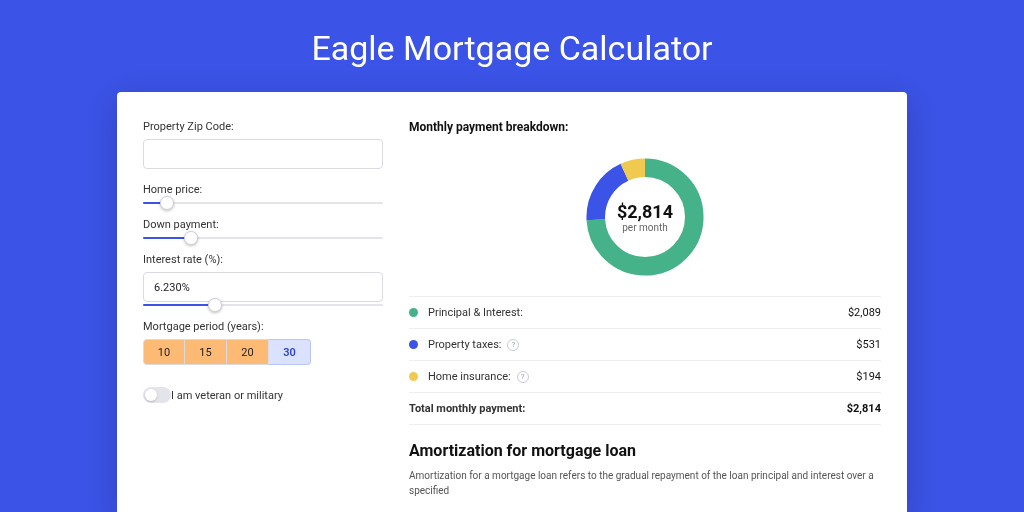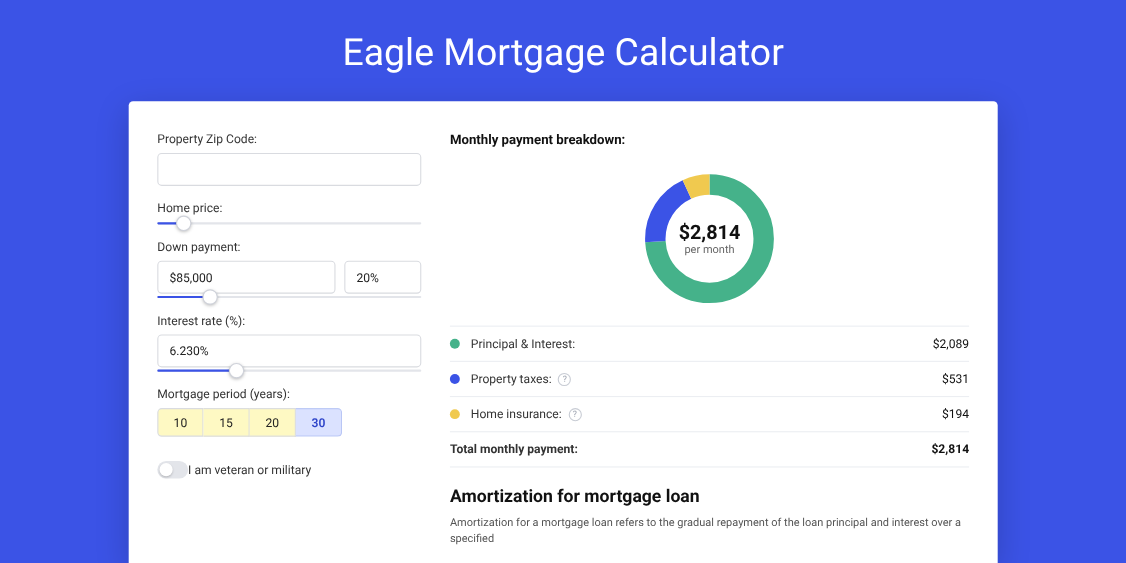--- a/index.html
+++ b/index.html
@@ -12,21 +12,21 @@
   .label:first-child{margin-top:0}
   .input{width:100%;height:30px;border:1px solid #d9dbe0;border-radius:4px;padding:0 10px;font-size:11px;color:#222}
   .input::placeholder{color:#888}
   .row{display:flex;gap:8px}
   .row .input:first-child{flex:1}
   .row .input:last-child{width:70px;flex:0 0 70px}
   .slider-track{position:relative;height:2px;background:#e3e5ea;margin-top:2px;border-radius:2px}
   .slider-fill{position:absolute;left:0;top:0;height:100%;background:#3b53e6;border-radius:2px}
   .slider-thumb{position:absolute;top:50%;width:14px;height:14px;border-radius:50%;background:#fff;border:1px solid #cfd2da;box-shadow:0 1px 3px rgba(0,0,0,.25);transform:translate(-50%,-50%)}
   .seg{display:flex;gap:0;margin-top:2px}
-  .seg button{flex:0 0 auto;width:42px;height:26px;border:1px solid #d9dbe0;background:#fef9c3;font-size:11px;color:#222;cursor:pointer}
+  .seg button{flex:0 0 auto;width:42px;height:26px;border:1px solid #d9dbe0;background:#fdba74;font-size:11px;color:#222;cursor:pointer}
   .seg button:first-child{border-radius:4px 0 0 4px}
   .seg button:last-child{border-radius:0 4px 4px 0}
   .seg button+button{border-left:none}
   .seg button.sel{background:#dbe2ff;color:#2d43c9;font-weight:600;border-color:#b9c6f5}
   .toggle-row{display:flex;align-items:center;margin-top:22px}
   .toggle{width:28px;height:16px;border-radius:10px;background:#e3e5ea;position:relative;cursor:pointer}
   .toggle .knob{position:absolute;left:2px;top:2px;width:12px;height:12px;border-radius:50%;background:#fff;box-shadow:0 1px 2px rgba(0,0,0,.2)}
   .toggle-label{font-size:11px;color:#333}
   .section-title{font-size:12px;font-weight:700;color:#111;margin-bottom:10px}
   .donut-wrap{display:flex;justify-content:center;padding:8px 0 14px}
@@ -58,24 +58,20 @@
     <div class="label">Property Zip Code:</div>
     <input class="input" value="" style="">
 
     <div class="label">Home price:</div>
     <div class="slider-track">
       <div class="slider-fill" id="sl1f" style="width: 10%;"></div>
         <div class="slider-thumb" id="sl1t" style="left: 10%;"></div>
     </div>
 
     <div class="label">Down payment:</div>
-    <div class="row">
-      <input class="input" value="$85,000" style="">
-      <input class="input" value="20%" style="">
-    </div>
     <div class="slider-track">
       <div class="slider-fill" id="sl2f" style="width: 20%;"></div>
         <div class="slider-thumb" id="sl2t" style="left: 20%;"></div>
     </div>
 
     <div class="label">Interest rate (%):</div>
     <input class="input" value="6.230%" style="">
     <div class="slider-track">
       <div class="slider-fill" id="sl3f" style="width: 30%;"></div>
         <div class="slider-thumb" id="sl3t" style="left: 30%;"></div>

